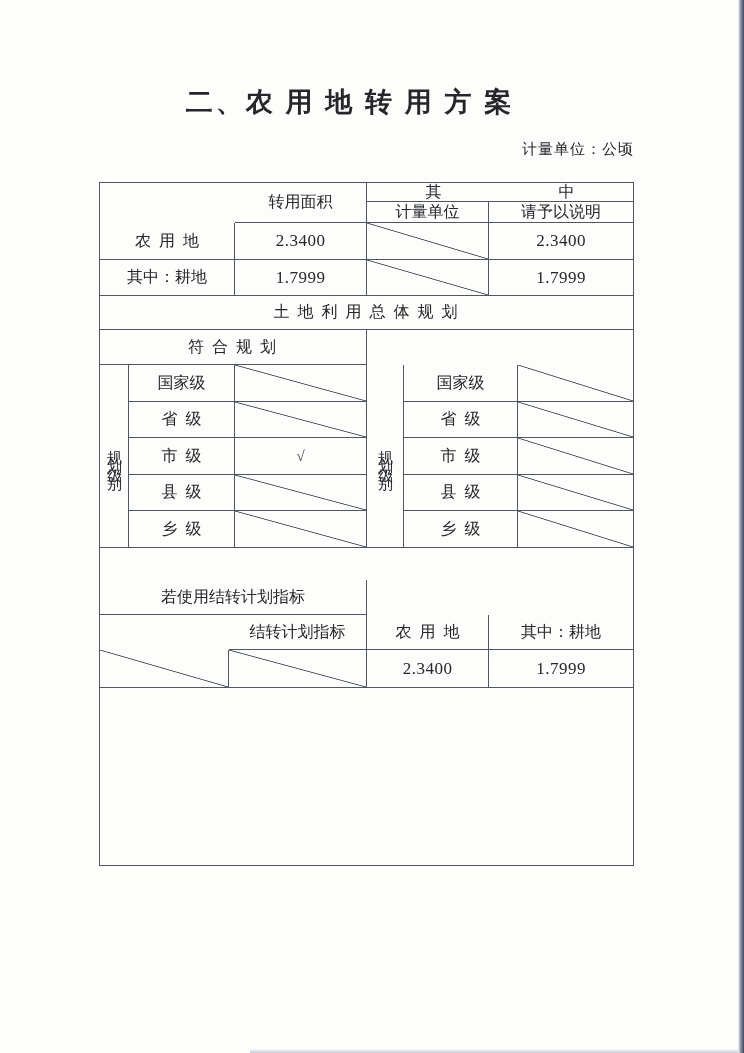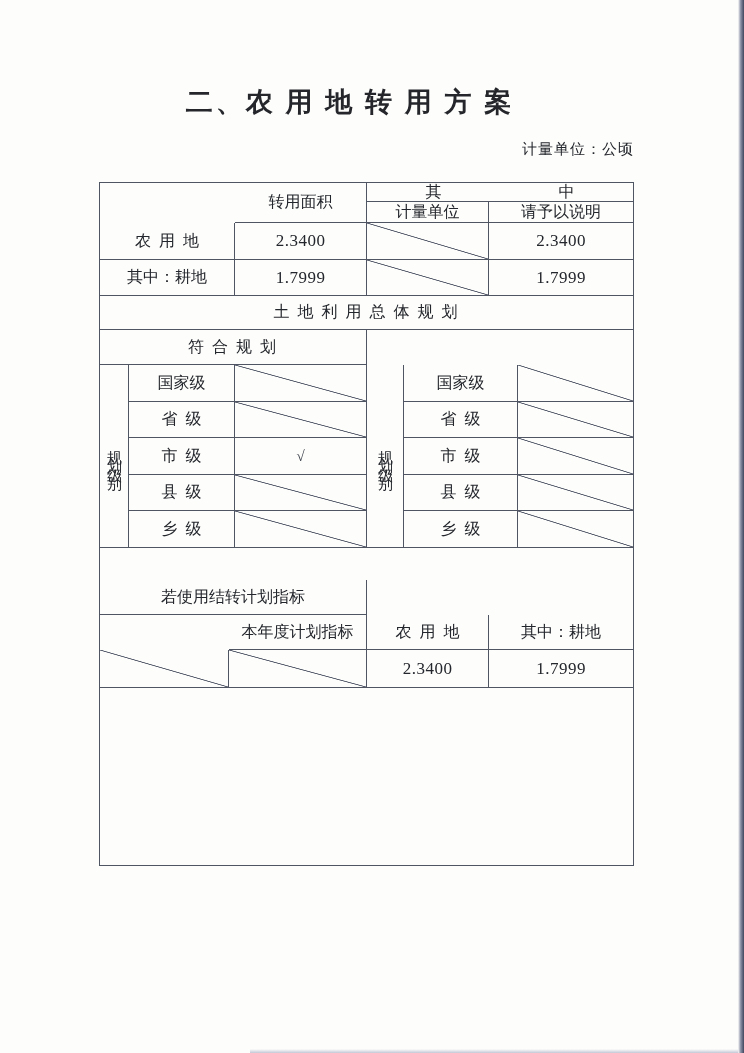--- a/index.html
+++ b/index.html
@@ -135,21 +135,21 @@
   <div class="cell" style="grid-area:9/6/10/8">市  级</div>
   <div class="cell no-br slash" style="grid-area:9/8/10/9"></div>
   <div class="cell" style="grid-area:10/6/11/8">县  级</div>
   <div class="cell no-br slash" style="grid-area:10/8/11/9"></div>
   <div class="cell" style="grid-area:11/6/12/8">乡  级</div>
   <div class="cell no-br slash" style="grid-area:11/8/12/9"></div>
 
 
   <div class="cell" style="grid-area:13/1/14/5">若使用结转计划指标</div>
 
-  <div class="cell" style="grid-area:14/3/15/5">本年度计划指标</div>
+  <div class="cell" style="grid-area:14/3/15/5">结转计划指标</div>
   <div class="cell" style="grid-area:14/5/15/7">农  用  地</div>
   <div class="cell no-br" style="grid-area:14/7/15/9">其中：耕地</div>
 
   <div class="cell slash" style="grid-area:15/1/16/3"></div>
   <div class="cell slash" style="grid-area:15/3/16/5"></div>
   <div class="cell num" style="grid-area:15/5/16/7">2.3400</div>
   <div class="cell no-br num" style="grid-area:15/7/16/9">1.7999</div>
 
 
 </div>

